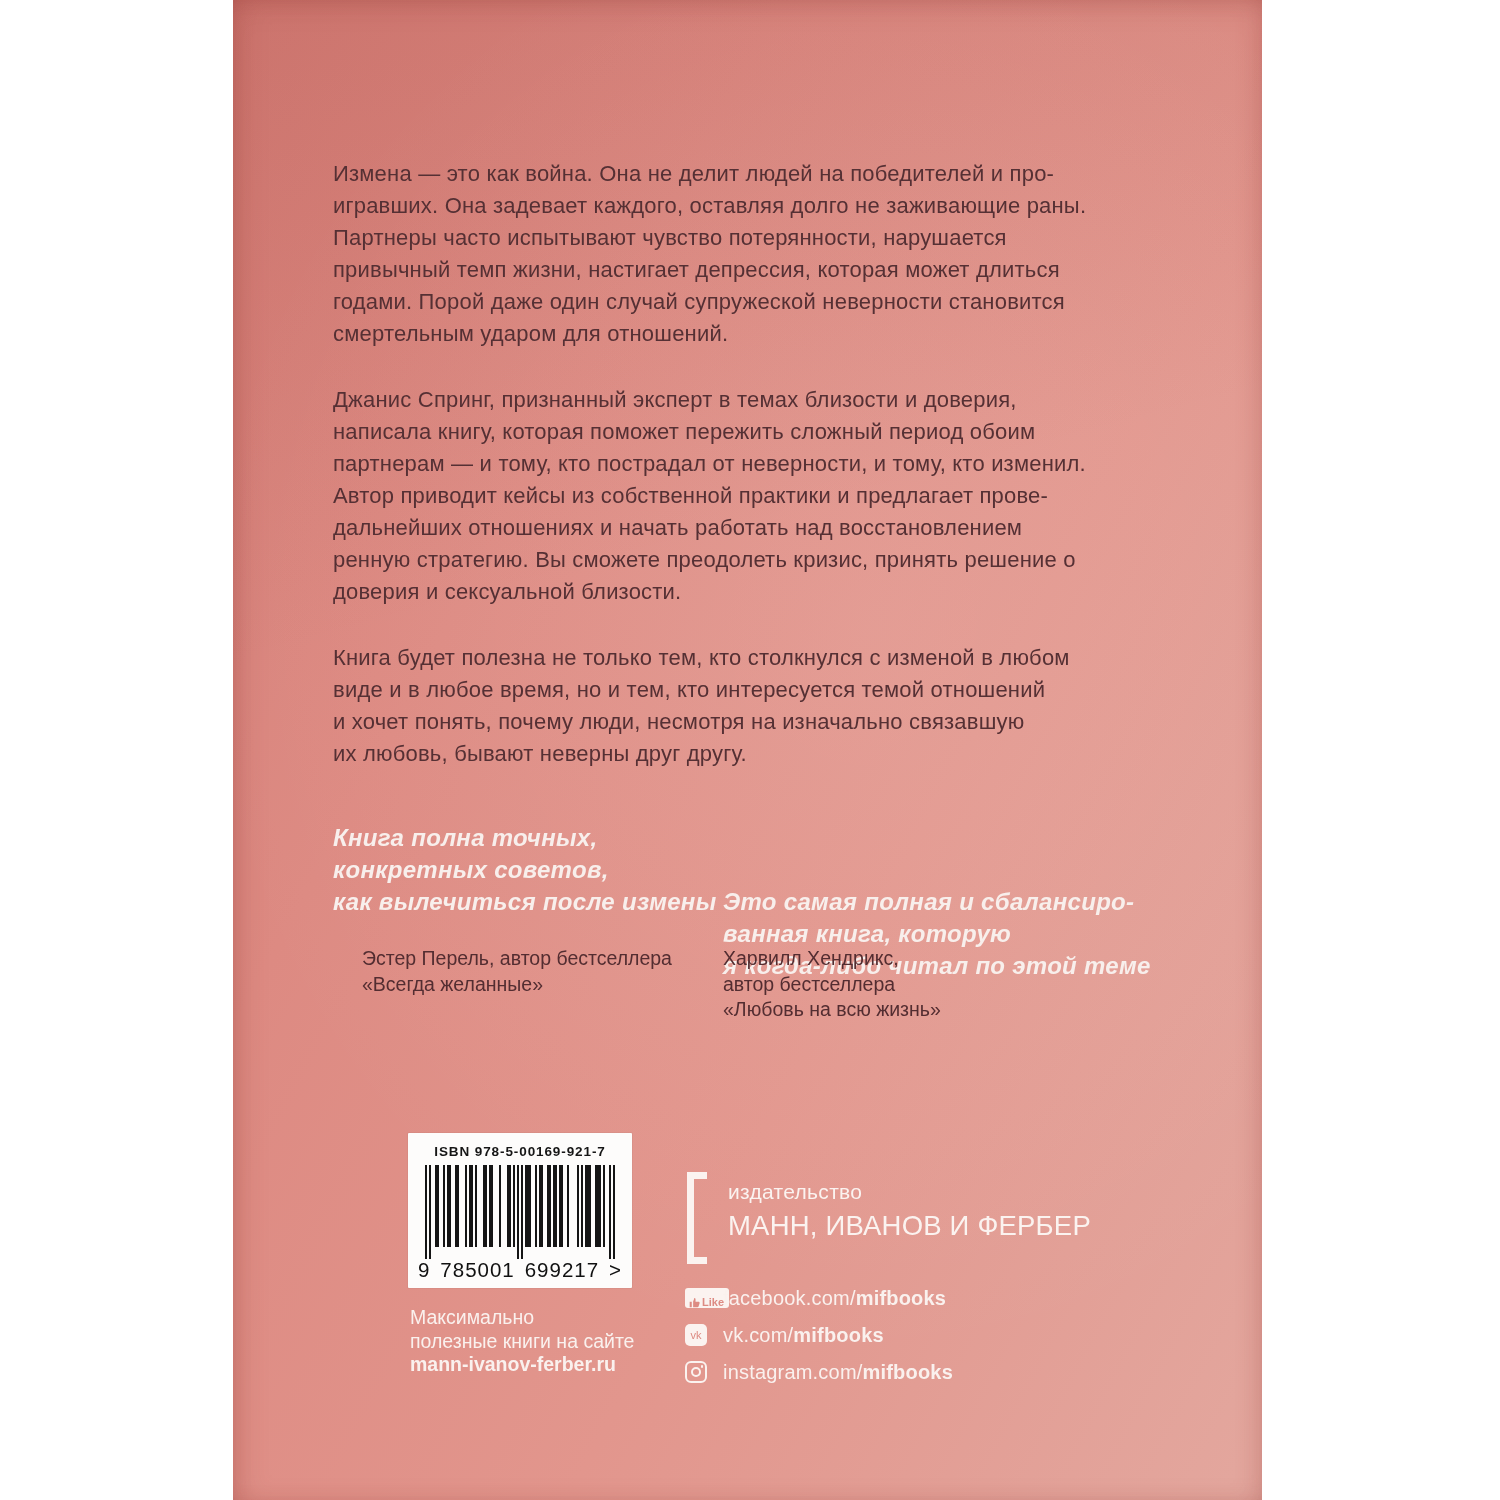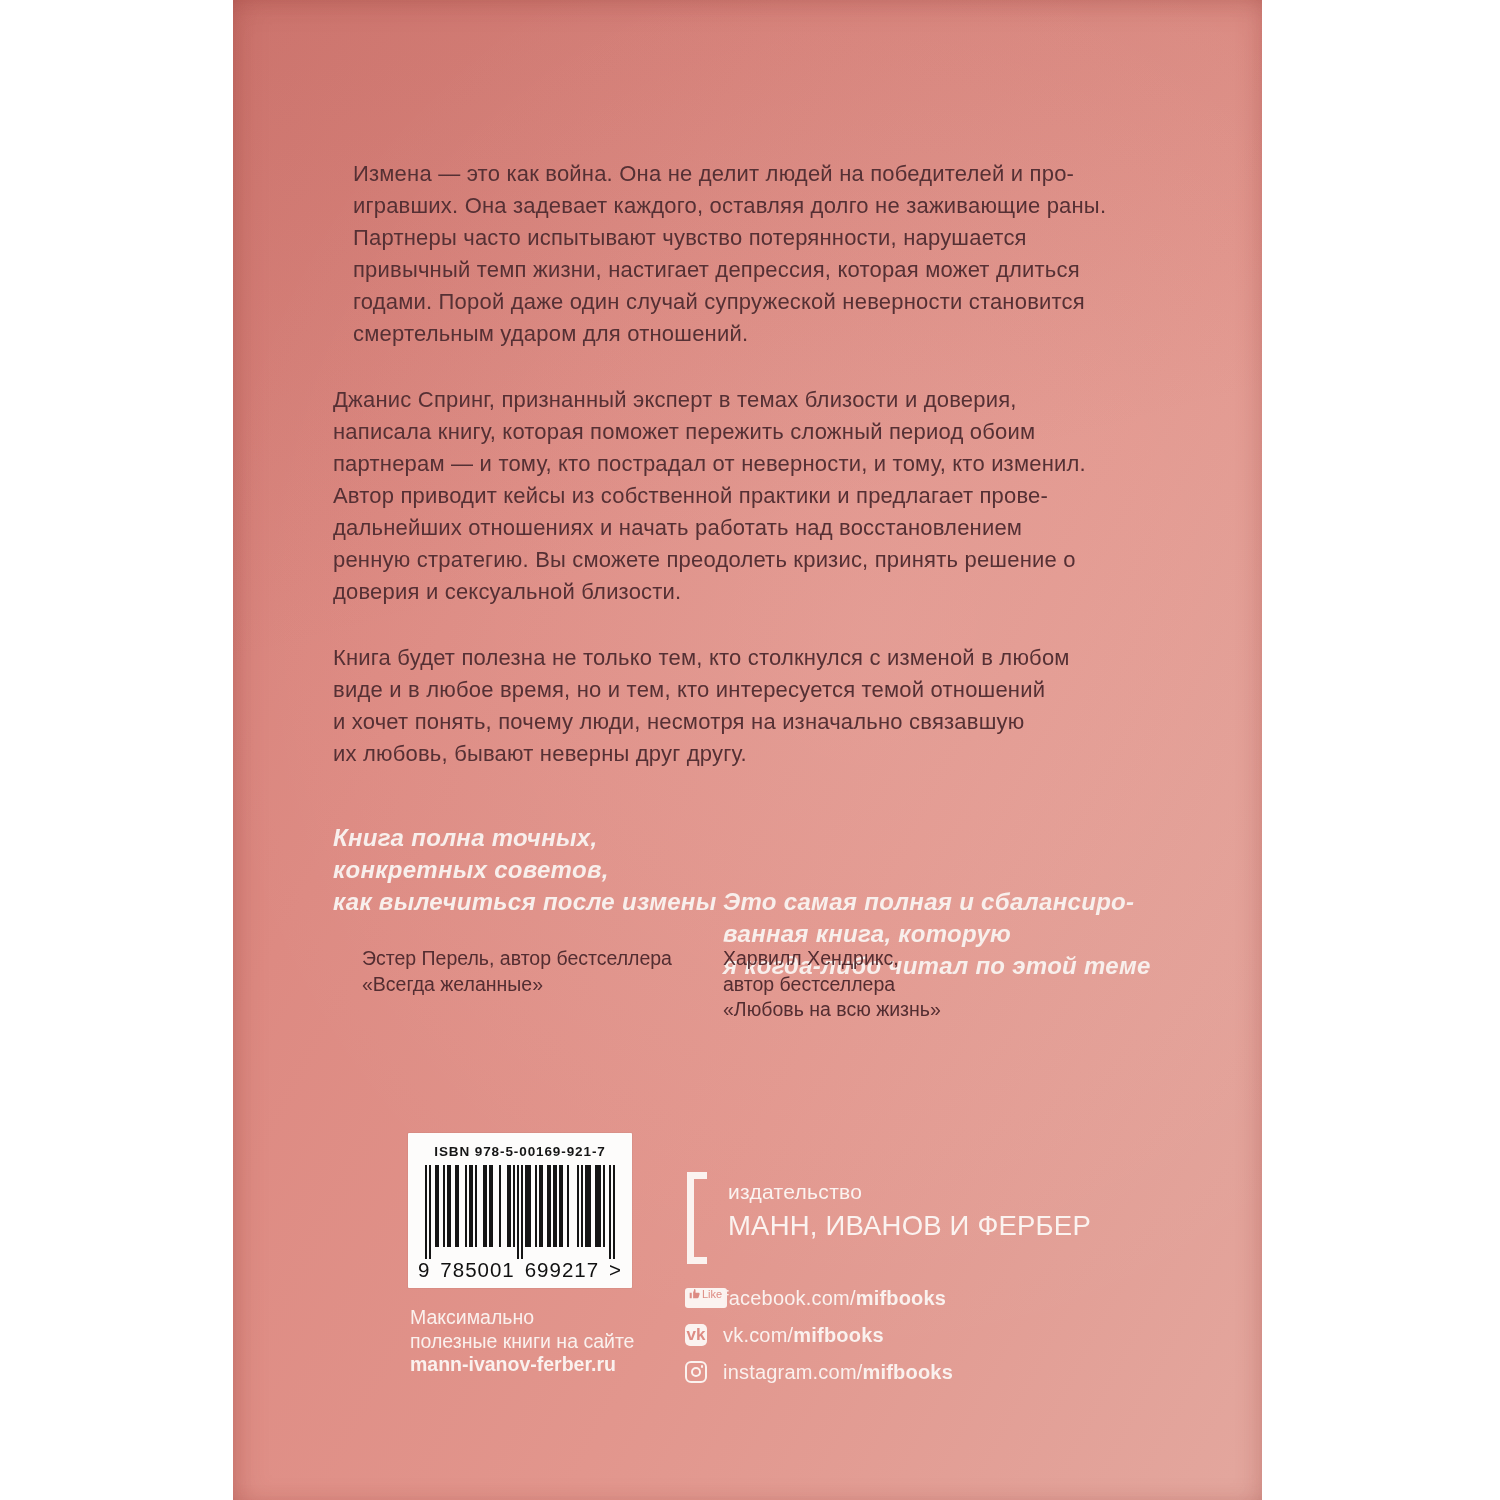--- a/index.html
+++ b/index.html
@@ -19,21 +19,21 @@
   }
   .cover .tint{
     position:absolute;inset:0;
     background:radial-gradient(120% 90% at 62% 42%,rgba(255,245,240,.10),rgba(0,0,0,0) 55%),
                linear-gradient(165deg,rgba(150,55,50,.14),rgba(0,0,0,0) 38%);
     pointer-events:none;
   }
   
   .copy{position:absolute;left:100px;color:#553034;font-size:22px;line-height:32px;letter-spacing:.2px;}
   .copy .ln{white-space:nowrap;}
-  .p1{top:158px;margin-left:20px;} .p2{top:384px;} .p3{top:642px;}
+  .p1{top:158px;} .p2{top:384px;} .p3{top:642px;}
   
   .quote{position:absolute;font-size:24px;line-height:32px;font-weight:bold;font-style:italic;
          color:#f8efec;letter-spacing:.3px;}
   .quote .ln{white-space:nowrap;}
   .quote-left{left:100px;top:822px;}
   .quote-right{left:490px;top:870px;margin-top:16px;}
   .attr{position:absolute;font-size:19.5px;line-height:25.5px;color:#532d31;}
   .attr .ln{white-space:nowrap;}
   .attr-left{left:100px;top:946px;margin-left:29px;}
   .attr-right{left:490px;top:946px;}
@@ -53,24 +53,24 @@
   .bracket{position:absolute;left:0;top:4px;width:13px;height:78px;
            border-left:7px solid #fbf3f0;border-top:7px solid #fbf3f0;border-bottom:7px solid #fbf3f0;}
   .pub-tagline{position:absolute;left:41px;top:12px;font-size:21px;letter-spacing:.3px;white-space:nowrap;}
   .pub-name{position:absolute;left:41px;top:42px;font-size:27.5px;font-weight:normal;letter-spacing:.2px;white-space:nowrap;}
   
   .social{position:absolute;left:452px;top:1286px;}
   .srow{display:flex;align-items:center;height:24px;margin-bottom:13px;}
   .icol{width:38px;display:flex;justify-content:flex-start;}
   .surl{color:#faf1ee;font-size:20px;white-space:nowrap;letter-spacing:.2px;}
   .surl b{font-weight:bold;}
-  .like-btn{display:flex;align-items:flex-start;gap:2px;background:#fbf3f0;border-radius:3px;
-            height:20px;padding:0 5px 0 4px;color:#dd8b83;font-size:11px;font-weight:normal;}
+  .like-btn{display:flex;align-items:flex-end;gap:2px;background:#fbf3f0;border-radius:3px;
+            height:20px;padding:0 5px 0 4px;color:#dd8b83;font-size:11px;font-weight:bold;}
   .vk-box{width:22px;height:22px;background:#fbf3f0;border-radius:5px;display:flex;
-          align-items:center;justify-content:center;color:#dd8b83;font-size:17px;font-weight:bold;}
+          align-items:center;justify-content:center;color:#dd8b83;font-size:11px;font-weight:normal;}
   .ig-box{width:18px;height:18px;border:2px solid #fbf3f0;border-radius:6px;position:relative;}
   .ig-box .lens{position:absolute;left:4px;top:4px;width:6px;height:6px;border:2px solid #fbf3f0;border-radius:50%;}
   .ig-box .dot{position:absolute;right:2px;top:2px;width:2.5px;height:2.5px;background:#fbf3f0;border-radius:50%;}
   
   .website{position:absolute;left:177px;top:1306px;color:#faf1ee;font-size:19.5px;line-height:23.5px;}
   .website .ln{white-space:nowrap;}
   .website .dom{font-weight:bold;}
 </style>
 </head>
 <body>

